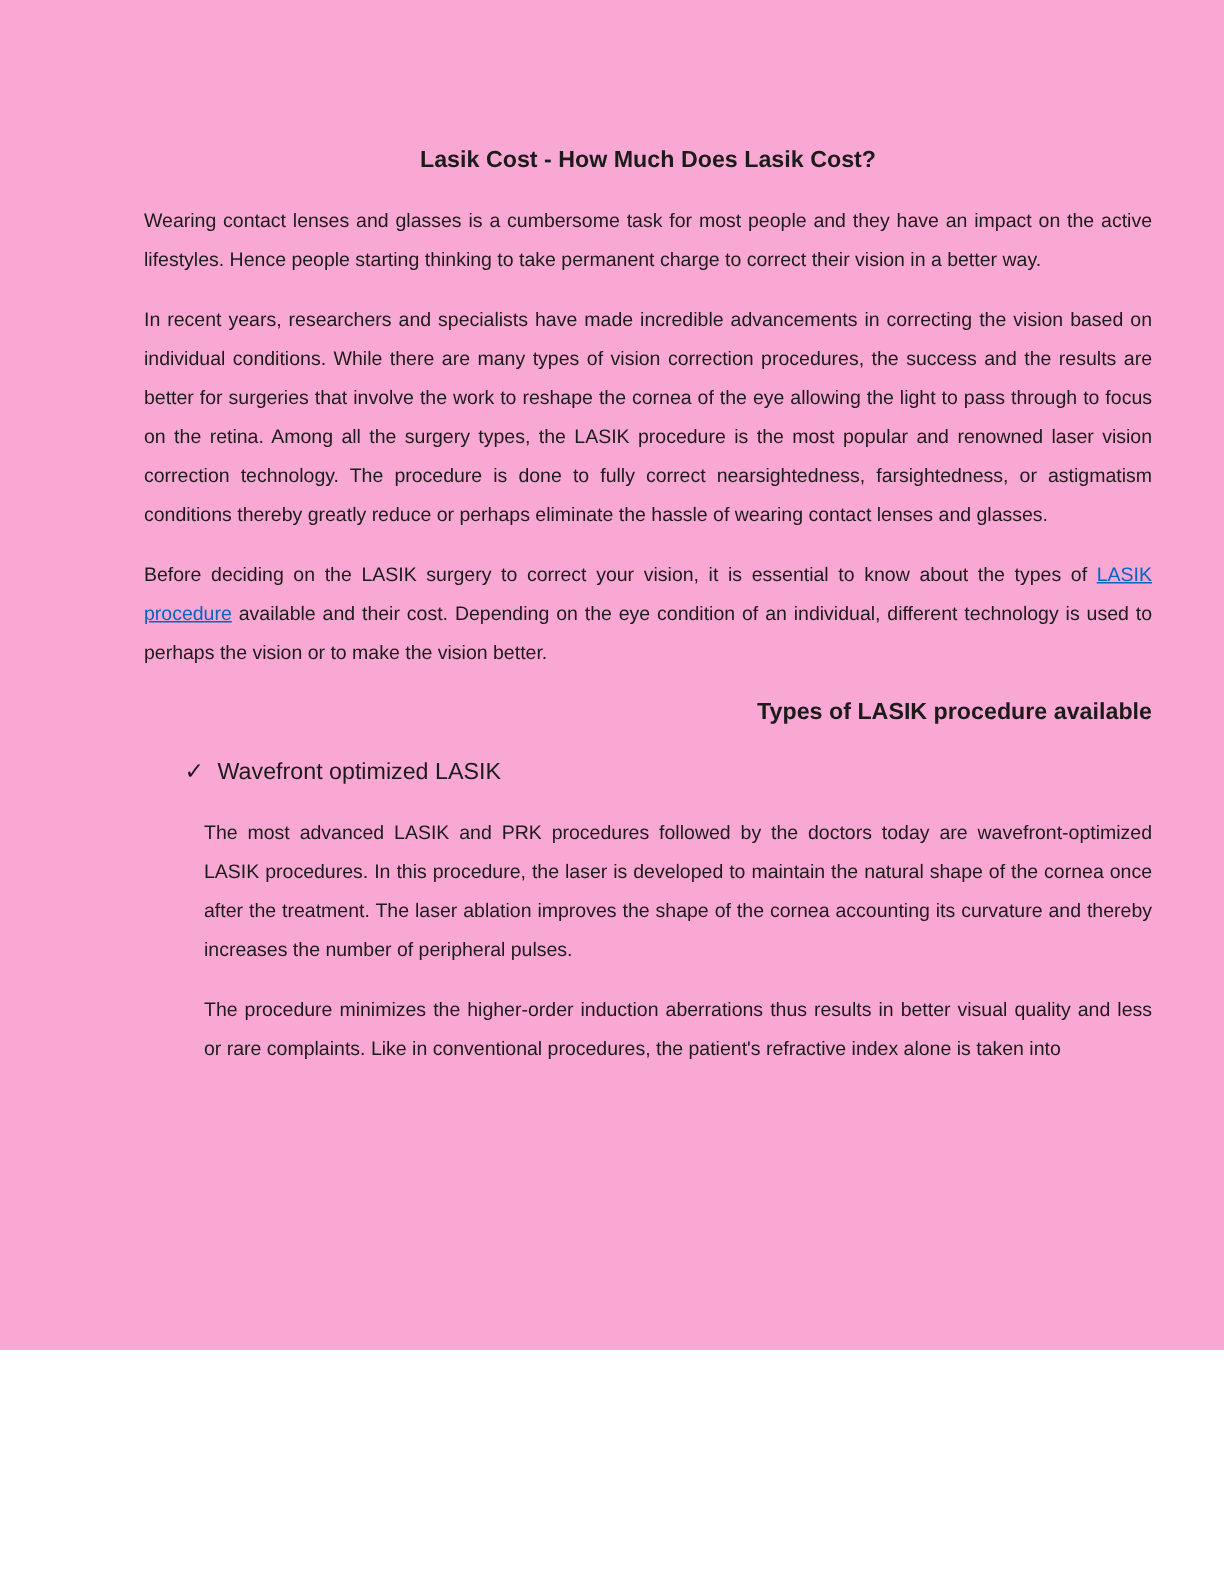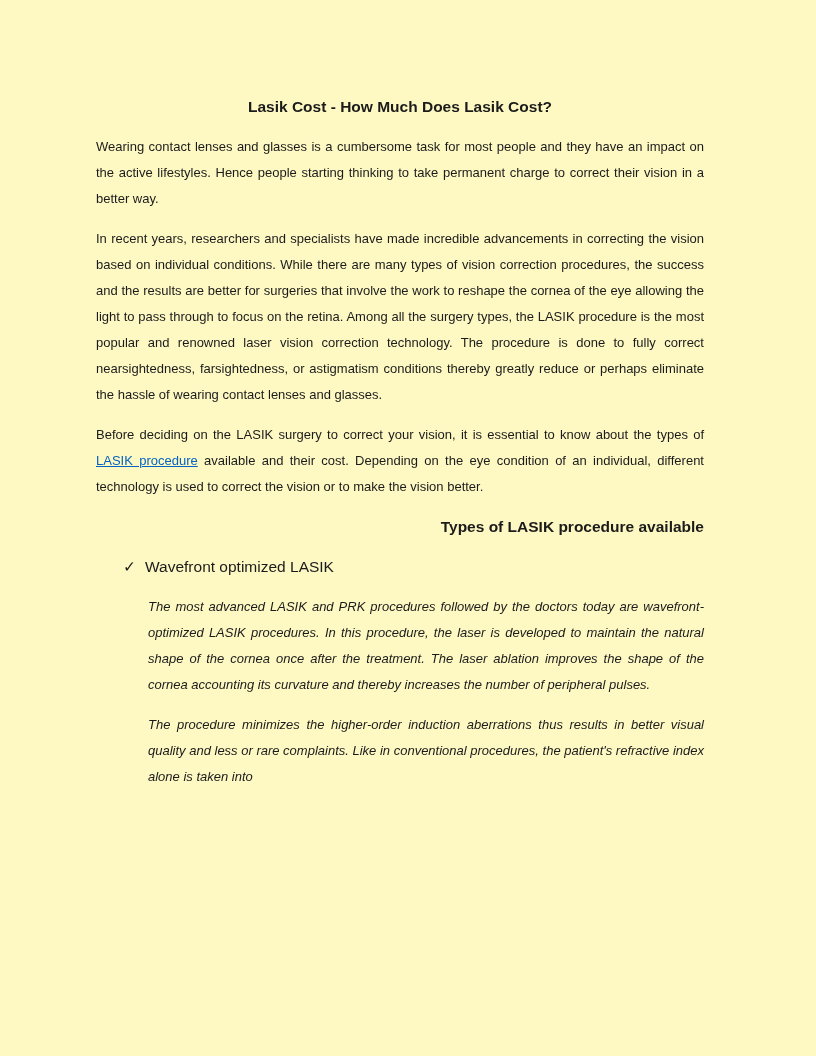--- a/index.html
+++ b/index.html
@@ -2,23 +2,23 @@
 <html><head>
 <meta charset="utf-8">
 <style>
   * { margin: 0; padding: 0; box-sizing: border-box; }
   html, body {
     background: #ffffff;
     font-family: "Liberation Sans", sans-serif;
   }
   .page {
     width: 816px;
-    height: 1056px;
-    background: #fef9c3;
-    padding: 94px 112px 96px 96px;
+    height: 900px;
+    background: #f9a8d4;
+    padding: 94px 48px 96px 96px;
     position: relative;
     overflow: hidden;
     color: #1b1b1b;
   }
   .doc-title {
     font-size: 15.5px;
     font-weight: bold;
     text-align: center;
     line-height: 26px;
     margin-bottom: 14px;
@@ -53,36 +53,35 @@
     font-size: 15.5px;
     width: 22px;
     flex: 0 0 22px;
     color: #1b1b1b;
   }
   .bullet-label {
     font-size: 15.5px;
     font-weight: normal;
   }
   .indent-para {
-    margin-left: 52px;
-    font-style: italic;
+    margin-left: 40px;
   }
 </style>
 </head>
 <body>
 
 <div class="page">
 
   <h1 class="doc-title">Lasik Cost - How Much Does Lasik Cost?</h1>
 
   <p class="para">Wearing contact lenses and glasses is a cumbersome task for most people and they have an impact on the active lifestyles. Hence people starting thinking to take permanent charge to correct their vision in a better way.</p>
 
   <p class="para">In recent years, researchers and specialists have made incredible advancements in correcting the vision based on individual conditions. While there are many types of vision correction procedures, the success and the results are better for surgeries that involve the work to reshape the cornea of the eye allowing the light to pass through to focus on the retina. Among all the surgery types, the LASIK procedure is the most popular and renowned laser vision correction technology. The procedure is done to fully correct nearsightedness, farsightedness, or astigmatism conditions thereby greatly reduce or perhaps eliminate the hassle of wearing contact lenses and glasses.</p>
 
-  <p class="para"><span>Before deciding on the LASIK surgery to correct your vision, it is essential to know about the types of </span><a>LASIK procedure</a><span> available and their cost. Depending on the eye condition of an individual, different technology is used to correct the vision or to make the vision better.</span></p>
+  <p class="para"><span>Before deciding on the LASIK surgery to correct your vision, it is essential to know about the types of </span><a>LASIK procedure</a><span> available and their cost. Depending on the eye condition of an individual, different technology is used to perhaps the vision or to make the vision better.</span></p>
 
   <h2 class="section-heading">Types of LASIK procedure available</h2>
 
   <div class="bullet-item">
     <span class="bullet-marker">✓</span>
     <span class="bullet-label">Wavefront optimized LASIK</span>
   </div>
 
   <p class="para indent-para">The most advanced LASIK and PRK procedures followed by the doctors today are wavefront-optimized LASIK procedures. In this procedure, the laser is developed to maintain the natural shape of the cornea once after the treatment. The laser ablation improves the shape of the cornea accounting its curvature and thereby increases the number of peripheral pulses.</p>
 

